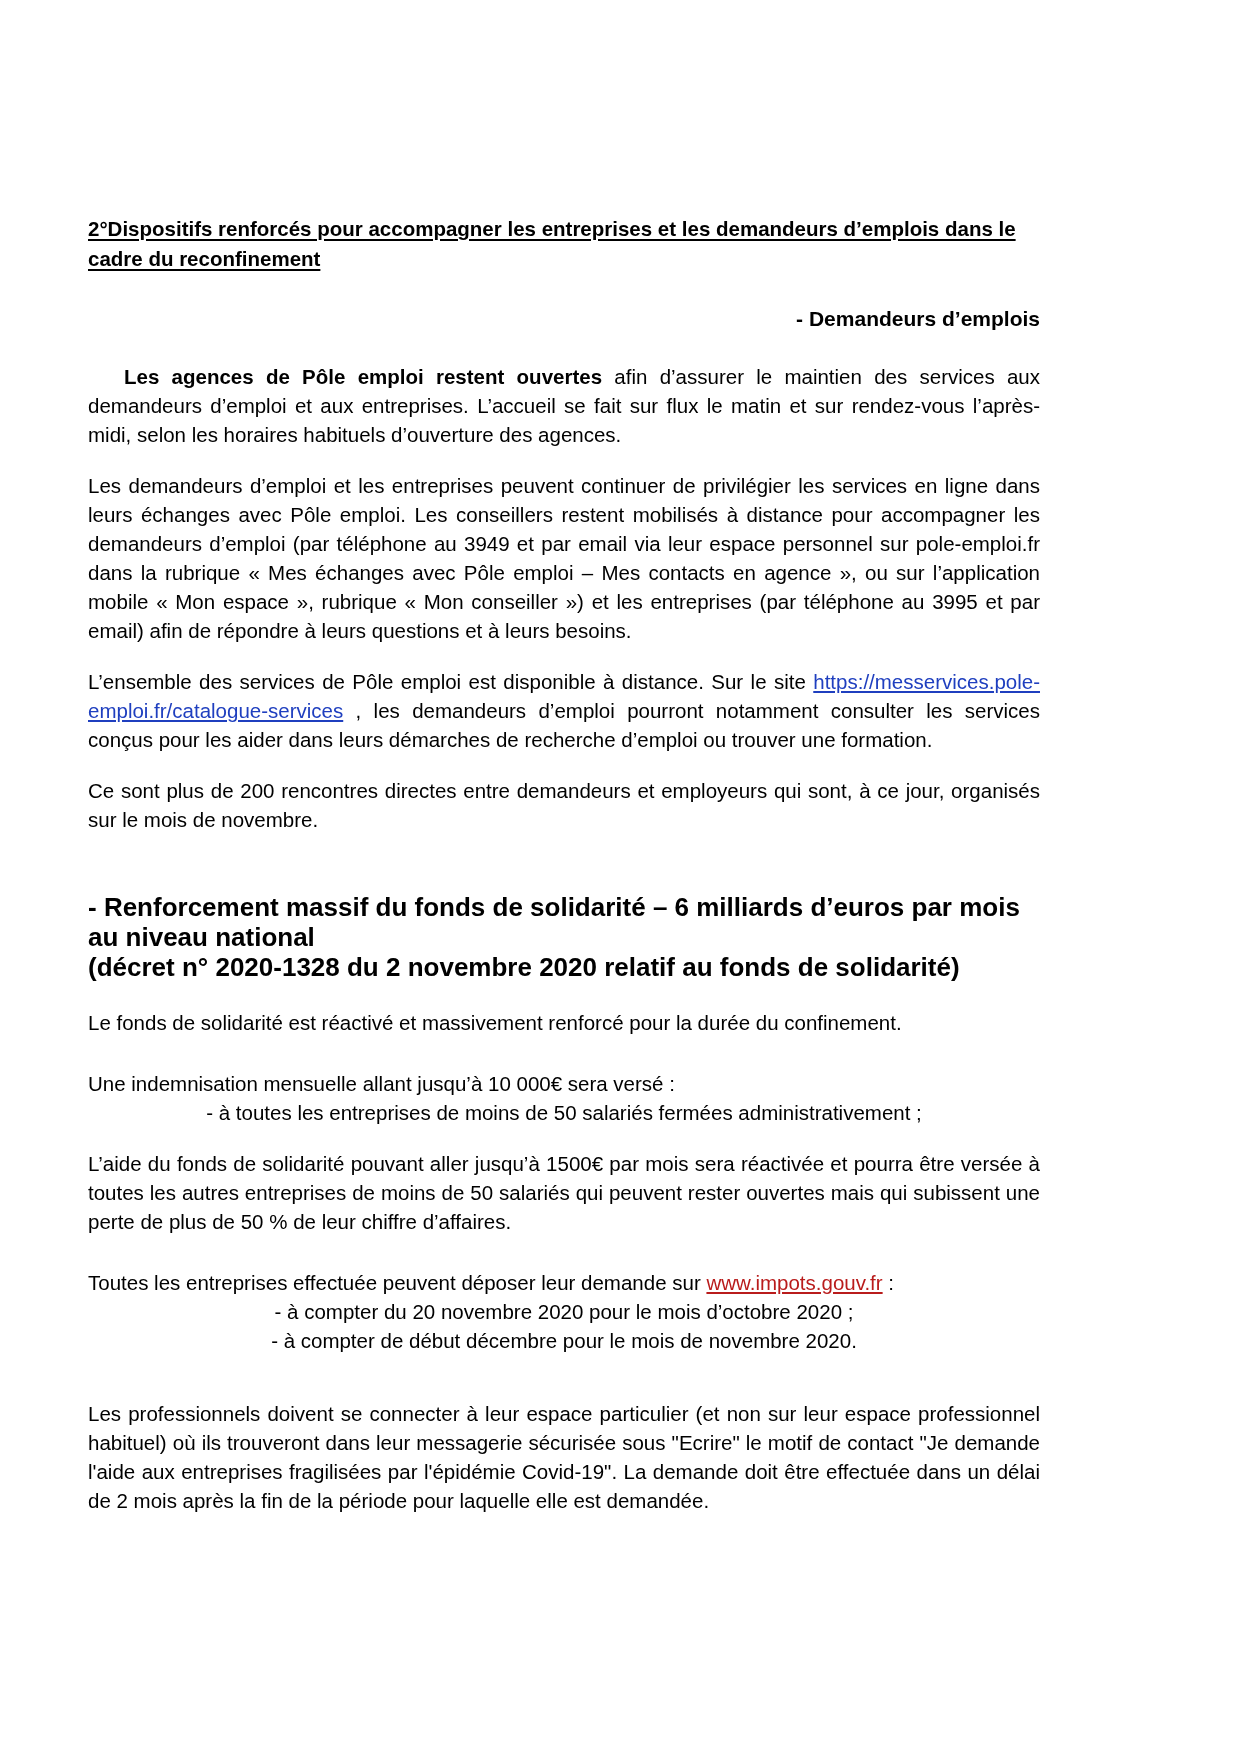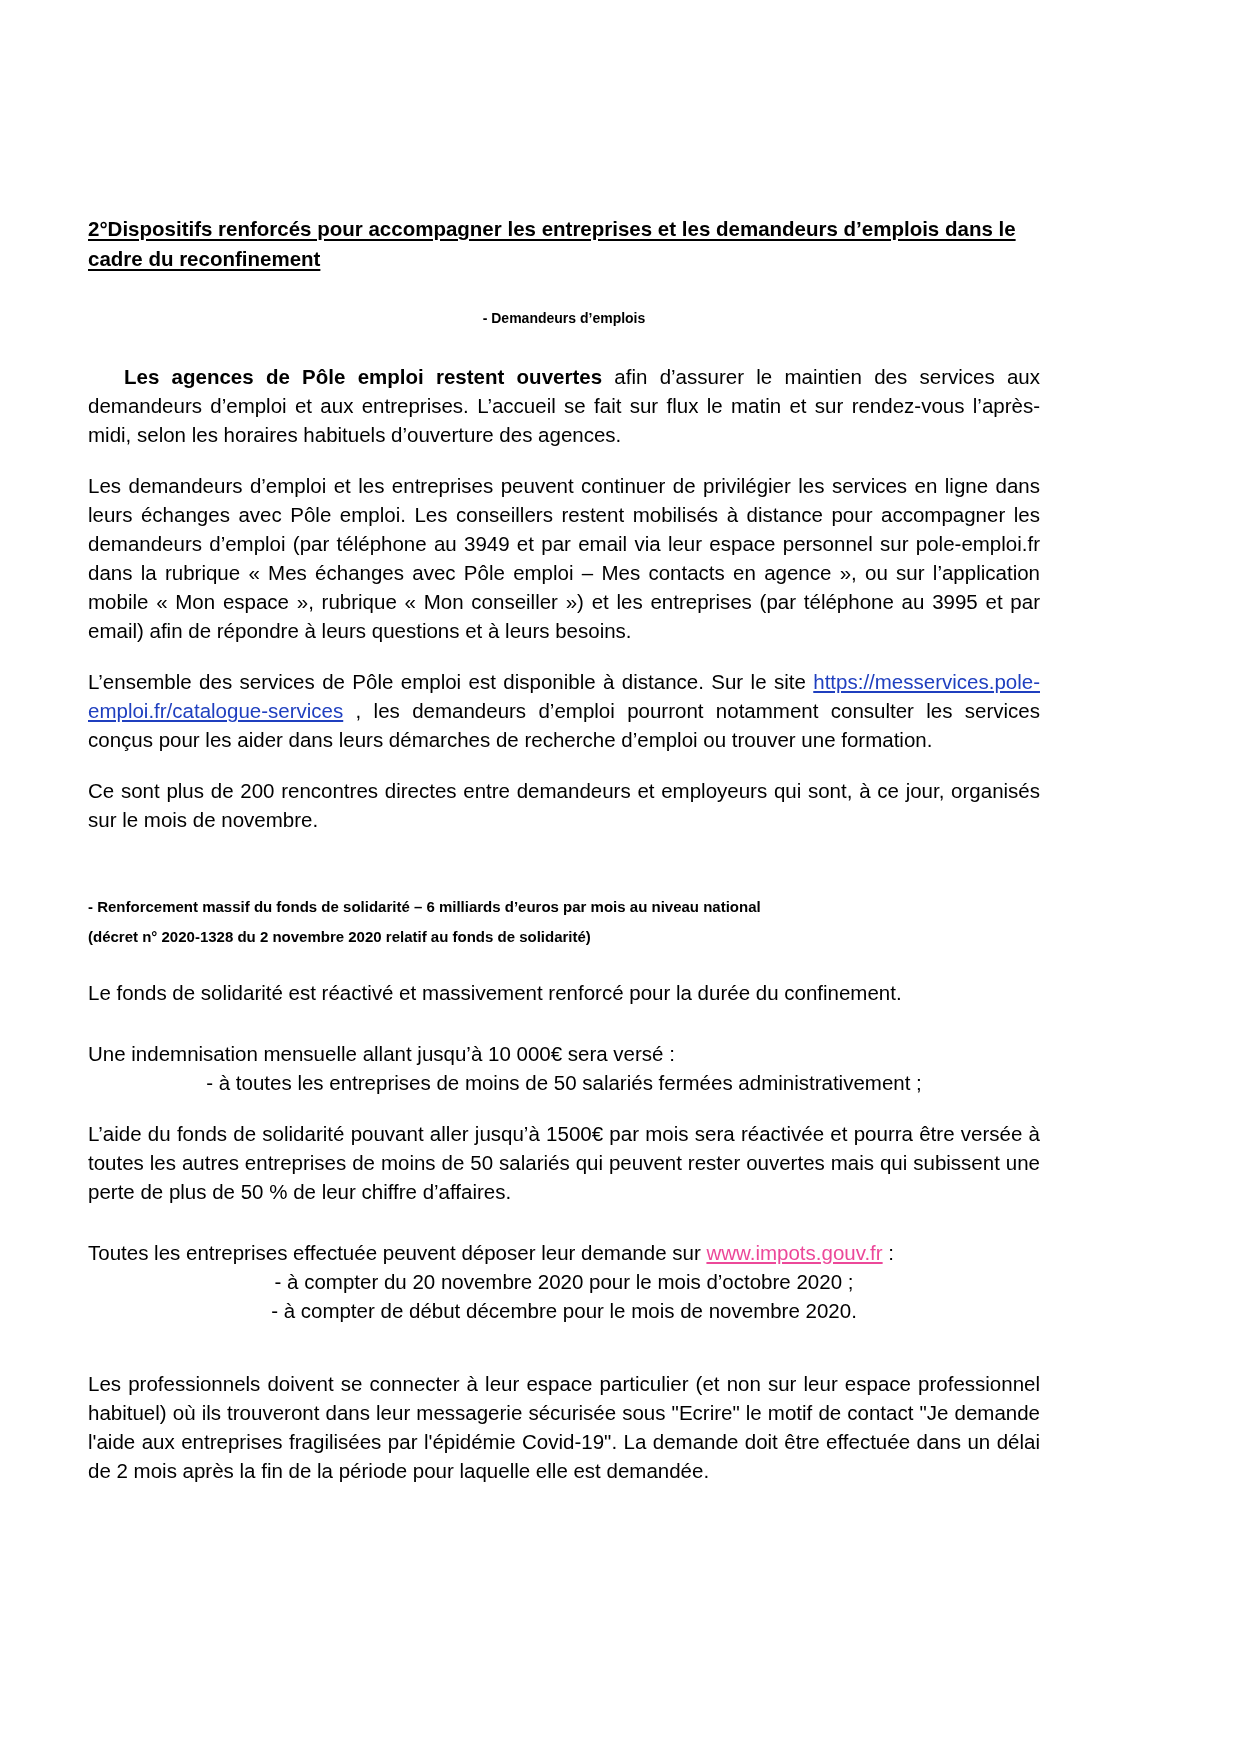--- a/index.html
+++ b/index.html
@@ -37,49 +37,49 @@
     font-weight: bold;
     font-size: 20.5px;
     line-height: 30px;
     text-align: left;
     text-decoration: underline;
     text-underline-offset: 3px;
     margin-bottom: 30px;
   }
   .sub-head {
     font-weight: bold;
-    font-size: 14px;
+    font-size: 21px;
     line-height: 29px;
-    text-align: center;
+    text-align: right;
     margin-bottom: 29px;
   }
   .sub-head-2 {
     font-weight: bold;
-    font-size: 15px;
+    font-size: 26px;
     line-height: 30px;
     text-align: left;
     margin-bottom: 26px;
   }
   .para {
     margin-bottom: 22px;
   }
   .para-tight {
     margin-bottom: 0;
   }
   .gap-lg { height: 36px; }
   .gap-md { height: 22px; }
   .gap-sm { height: 10px; }
   b, strong { font-weight: bold; margin-left: 36px; }
   a.link {
     color: #1f3fbf;
     text-decoration: underline;
     text-underline-offset: 2px;
   }
   a.link-dark {
-    color: #ec4899;
+    color: #b91c1c;
     text-decoration: underline;
     text-underline-offset: 2px;
   }
   .nojust { text-align: left; }
   .list-line {
     text-align: center;
   }
 </style>
 </head>
 <body>

